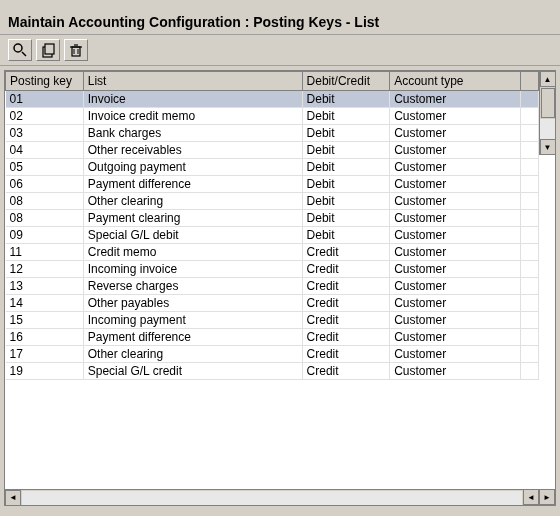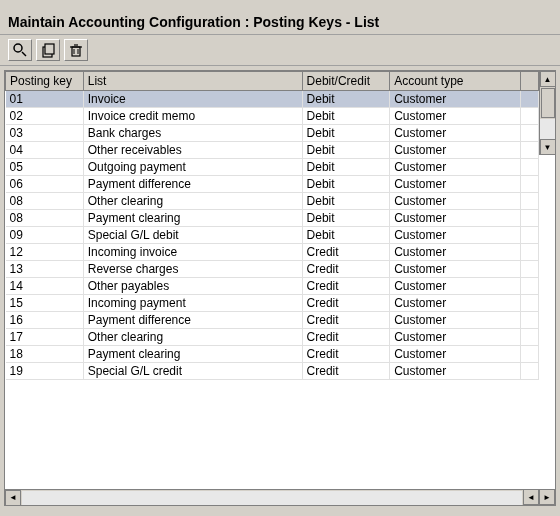--- a/index.html
+++ b/index.html
@@ -262,20 +262,27 @@
               <td style="width: 16px;"></td>
             </tr>
             <tr>
               <td>09</td>
               <td>Special G/L debit</td>
               <td>Debit</td>
               <td>Customer</td>
               <td style="width: 16px;"></td>
             </tr>
             <tr>
+              <td>11</td>
+              <td>Credit memo</td>
+              <td>Credit</td>
+              <td>Customer</td>
+              <td style="width: 16px;"></td>
+            </tr>
+            <tr>
               <td>12</td>
               <td>Incoming invoice</td>
               <td>Credit</td>
               <td>Customer</td>
               <td style="width: 16px;"></td>
             </tr>
             <tr>
               <td>13</td>
               <td>Reverse charges</td>
               <td>Credit</td>
@@ -299,27 +306,20 @@
             <tr>
               <td>16</td>
               <td>Payment difference</td>
               <td>Credit</td>
               <td>Customer</td>
               <td style="width: 16px;"></td>
             </tr>
             <tr>
               <td>17</td>
               <td>Other clearing</td>
-              <td>Credit</td>
-              <td>Customer</td>
-              <td style="width: 16px;"></td>
-            </tr>
-            <tr>
-              <td>18</td>
-              <td>Payment clearing</td>
               <td>Credit</td>
               <td>Customer</td>
               <td style="width: 16px;"></td>
             </tr>
             <tr>
               <td>19</td>
               <td>Special G/L credit</td>
               <td>Credit</td>
               <td>Customer</td>
               <td style="width: 16px;"></td>

